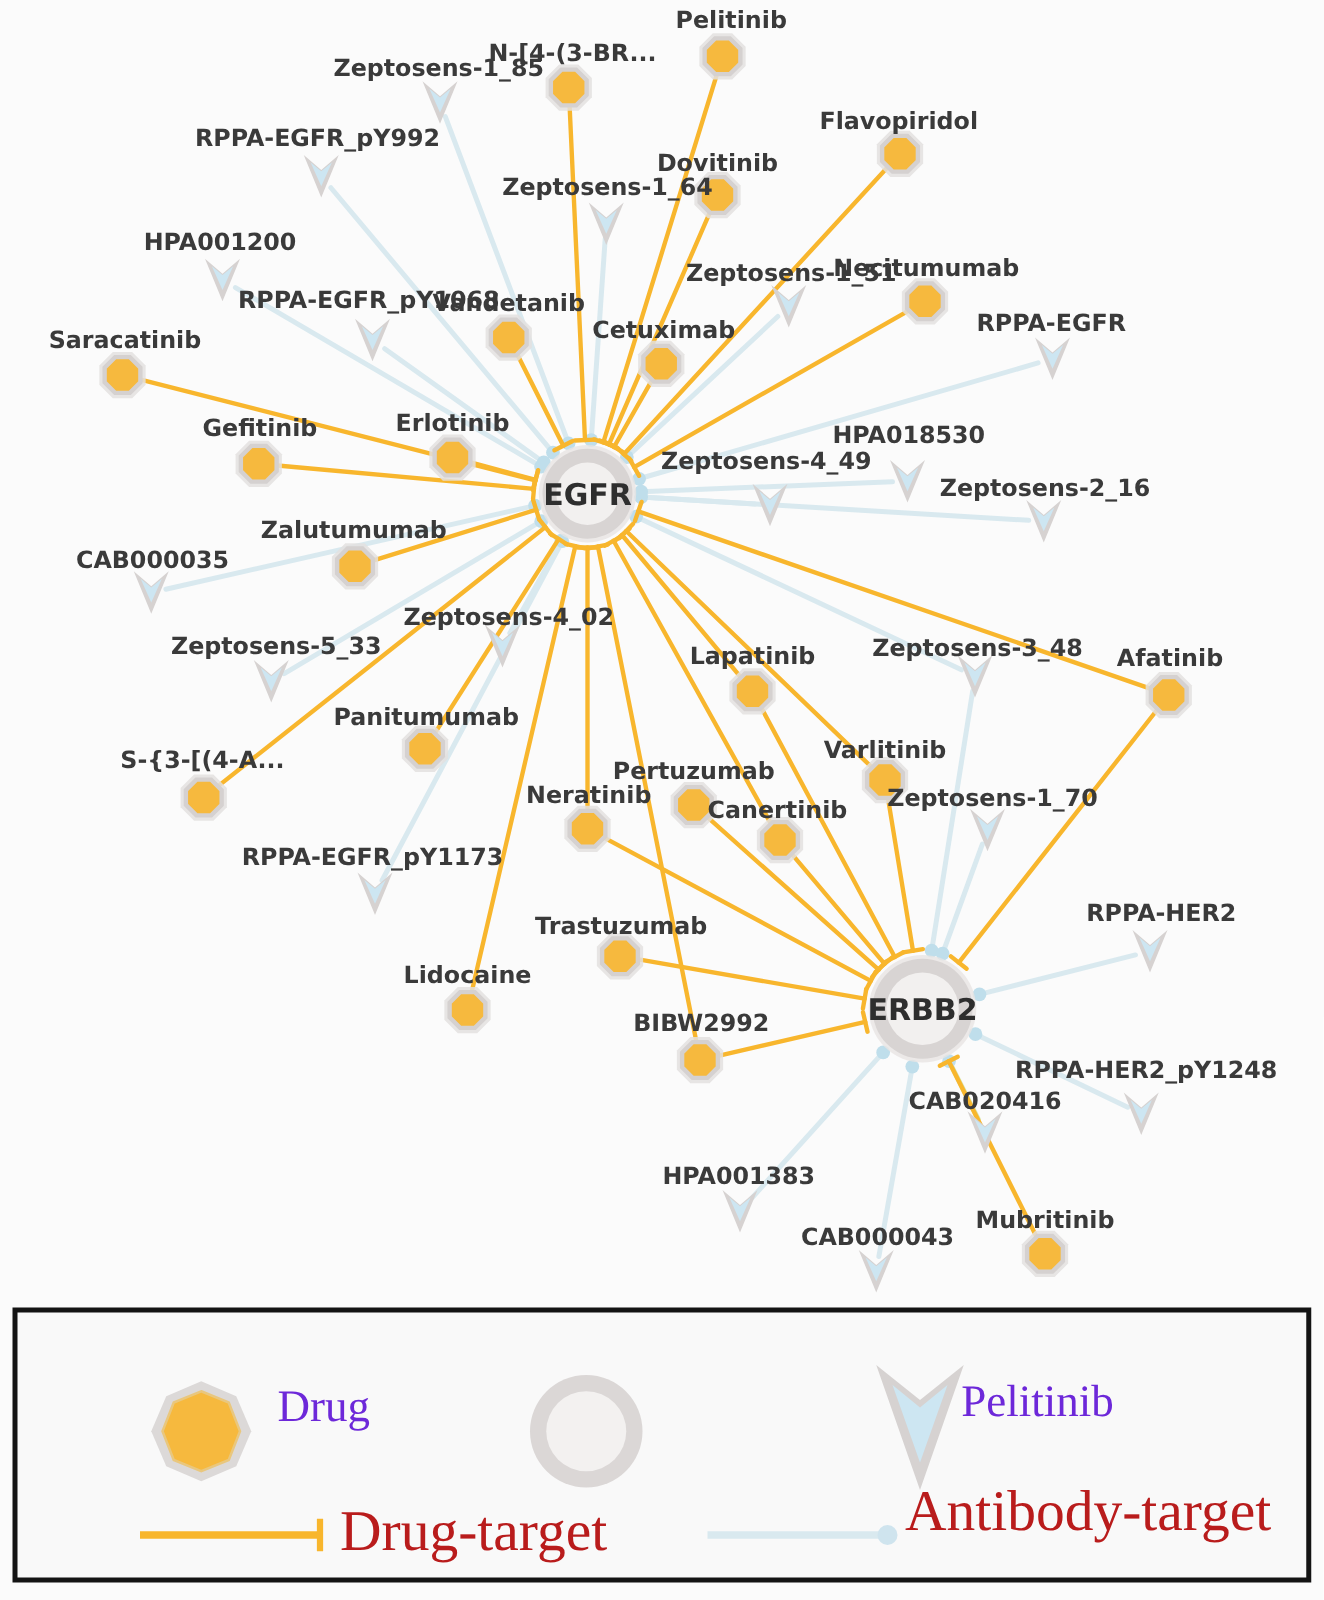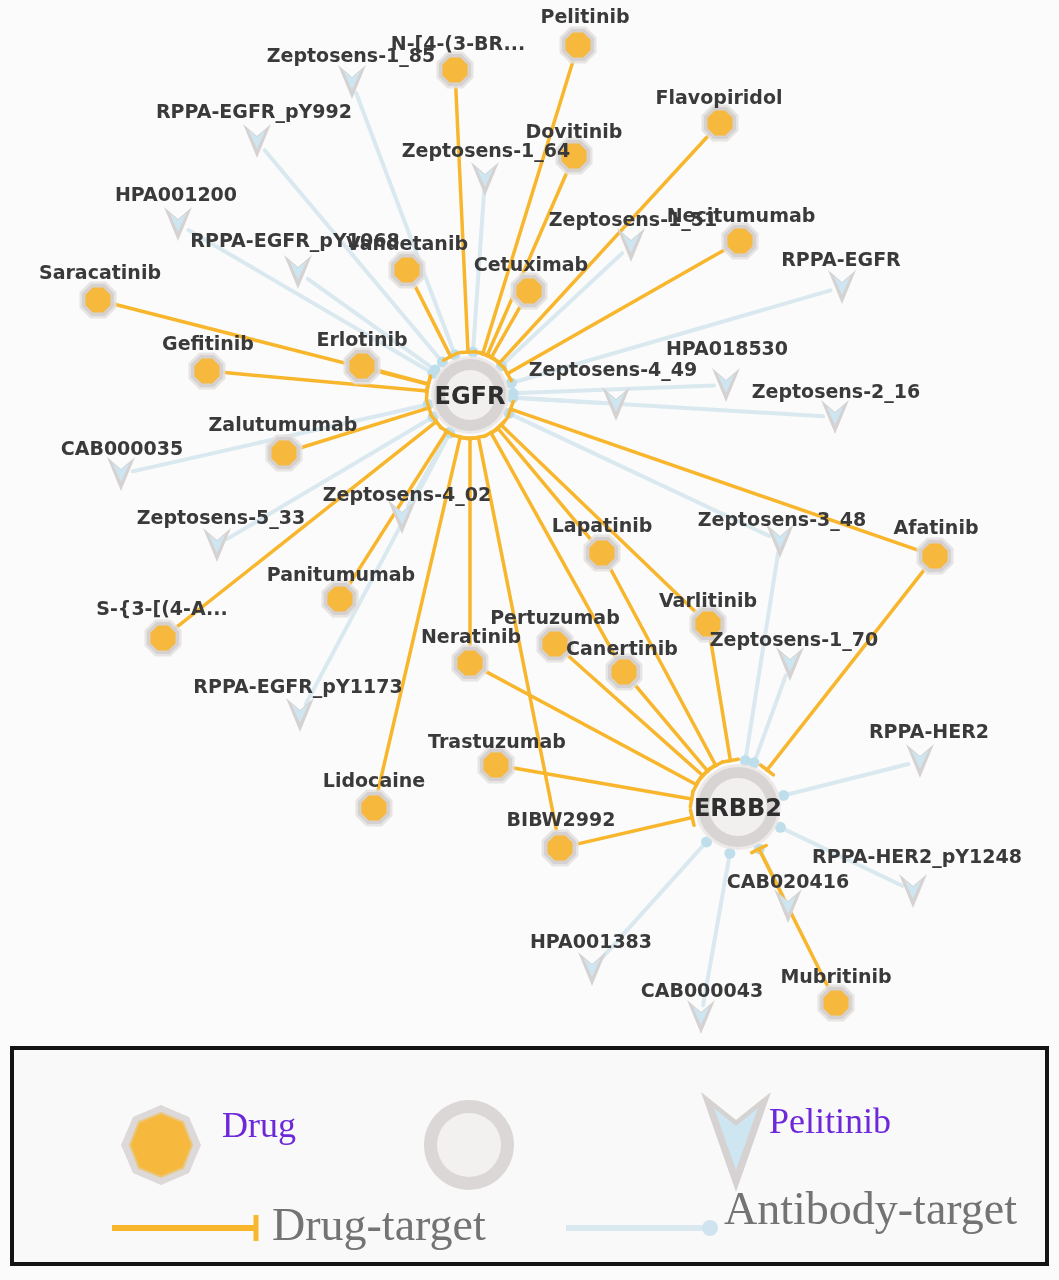--- a/index.html
+++ b/index.html
@@ -10,21 +10,21 @@
   .gene-label{font-weight:bold;font-size:24px;fill:#2e2e2e;}
   
   #legend-title{position:absolute;left:12px;top:1040px;
       font-family:"Liberation Serif","DejaVu Serif",serif;
       font-weight:bold;font-size:40px;color:#ef4444;}
   #legend-box{position:absolute;left:10px;top:1046px;width:1031px;height:212px;
       border:4px solid #141414;background:#f9f9f9;}
   .leg-item-label{position:absolute;font-family:"Liberation Serif","DejaVu Serif",serif;
       font-size:36px;color:#6d28d9;}
   .leg-edge-label{position:absolute;font-family:"Liberation Serif","DejaVu Serif",serif;
-      font-size:46px;color:#737373;}
+      font-size:46px;color:#b91c1c;}
   .leg-svg{position:absolute;}
 </style>
 </head>
 <body>
 
 <div id="stage">
   <svg id="net" width="1059" height="1280" viewBox="0 0 1059 1280">
       <g>
         <line x1="356.2331318365942" y1="93.22856156655928" x2="454.83127758553735" y2="354.7643210531626" stroke="#d9e9ef" stroke-width="4" stroke-linecap="round"></line>
         <circle cx="454.83127758553735" cy="354.7643210531626" r="5.5" fill="#bfdeeb"></circle>

